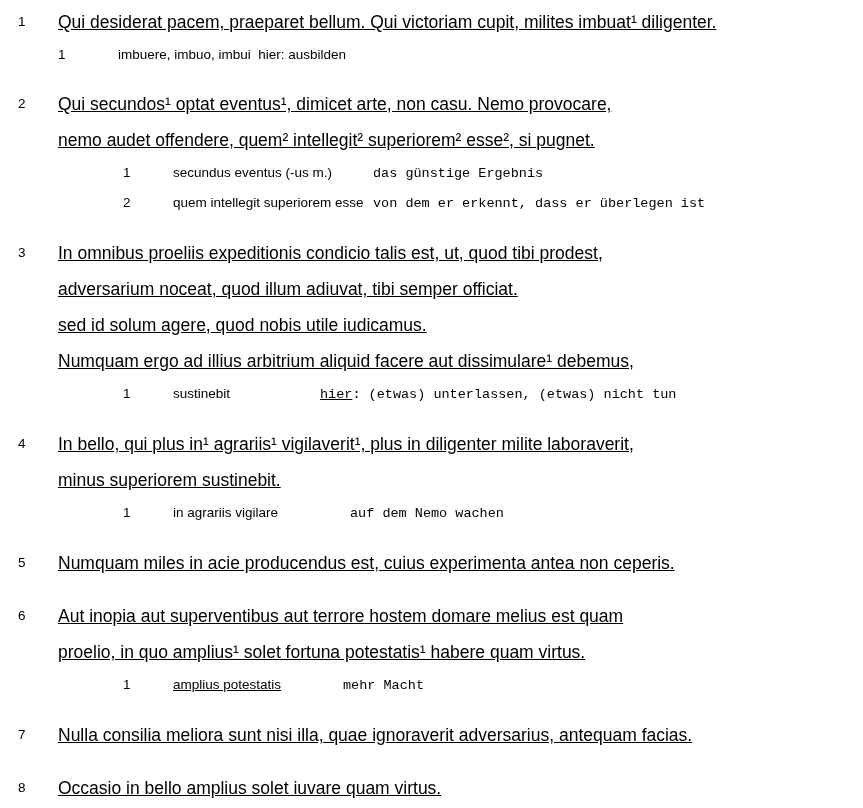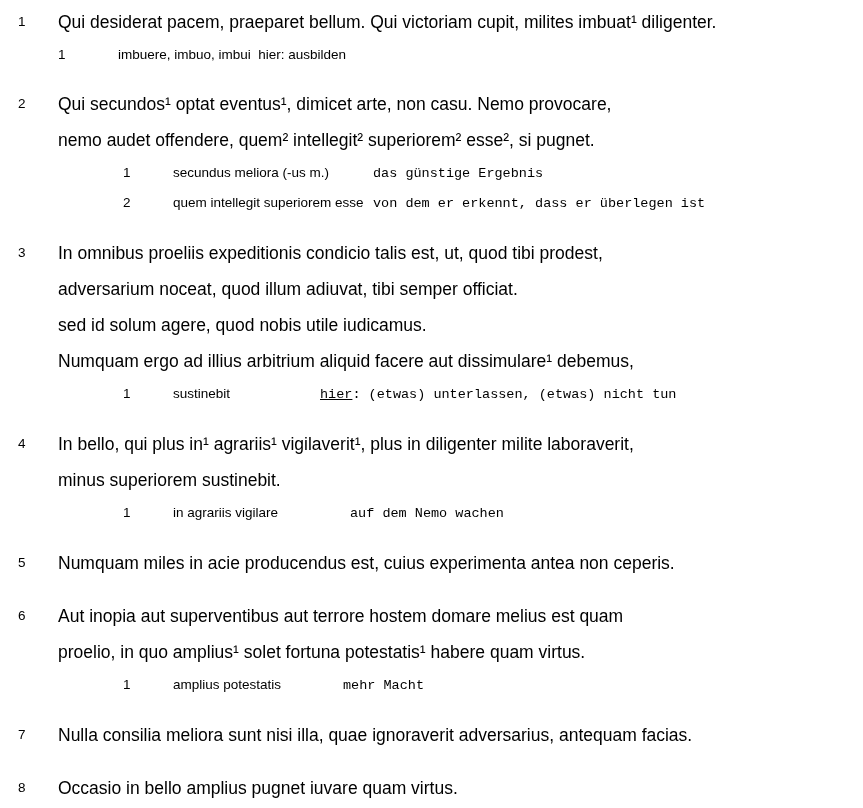--- a/index.html
+++ b/index.html
@@ -24,20 +24,21 @@
     flex: 0 0 40px;
     width: 40px;
     font-size: 13.5px;
     line-height: 36px;
   }
   .content { flex: 1 1 auto; min-width: 0; }
   .line {
     font-size: 17.5px;
     line-height: 36px;
     white-space: pre-wrap;
+    text-decoration: underline;
   }
   .fn-row {
     display: flex;
     align-items: baseline;
     font-size: 13.5px;
     line-height: 29px;
     white-space: pre-wrap;
   }
   .fn-row.table { margin-left: 65px; }
   .fn-row.table .fn-num { flex: 0 0 50px; width: 50px; }
@@ -56,21 +57,21 @@
       <div class="content">
         <div class="line">Qui desiderat pacem, praeparet bellum. Qui victoriam cupit, milites imbuat¹ diligenter.</div>
         <div class="fn-row single"><span class="fn-num">1</span><span class="fn-text">imbuere, imbuo, imbui  hier: ausbilden</span></div>
       </div>
     </div>
     <div class="item">
       <div class="num">2</div>
       <div class="content">
         <div class="line">Qui secundos¹ optat eventus¹, dimicet arte, non casu. Nemo provocare,</div>
         <div class="line">nemo audet offendere, quem² intellegit² superiorem² esse², si pugnet.</div>
-        <div class="fn-row table"><span class="fn-num">1</span><span class="fn-latin" style="width: 200px;">secundus meliora (-us m.)</span><span class="fn-german">das günstige Ergebnis</span></div>
+        <div class="fn-row table"><span class="fn-num">1</span><span class="fn-latin" style="width: 200px;">secundus eventus (-us m.)</span><span class="fn-german">das günstige Ergebnis</span></div>
         <div class="fn-row table"><span class="fn-num">2</span><span class="fn-latin" style="width: 200px;">quem intellegit superiorem esse</span><span class="fn-german">von dem er erkennt, dass er überlegen ist</span></div>
       </div>
     </div>
     <div class="item">
       <div class="num">3</div>
       <div class="content">
         <div class="line">In omnibus proeliis expeditionis condicio talis est, ut, quod tibi prodest,</div>
         <div class="line">adversarium noceat, quod illum adiuvat, tibi semper officiat.</div>
         <div class="line">sed id solum agere, quod nobis utile iudicamus.</div>
         <div class="line">Numquam ergo ad illius arbitrium aliquid facere aut dissimulare¹ debemus,</div>
@@ -89,28 +90,28 @@
       <div class="num">5</div>
       <div class="content">
         <div class="line">Numquam miles in acie producendus est, cuius experimenta antea non ceperis.</div>
       </div>
     </div>
     <div class="item">
       <div class="num">6</div>
       <div class="content">
         <div class="line">Aut inopia aut superventibus aut terrore hostem domare melius est quam</div>
         <div class="line">proelio, in quo amplius¹ solet fortuna potestatis¹ habere quam virtus.</div>
-        <div class="fn-row table"><span class="fn-num">1</span><span class="fn-latin" style="width: 170px;">amplius potestatis</span><span class="fn-german">mehr Macht</span></div>
+        <div class="fn-row table"><span class="fn-num">1</span><span class="fn-latin" style="width: 170px; text-decoration: underline;">amplius potestatis</span><span class="fn-german">mehr Macht</span></div>
       </div>
     </div>
     <div class="item">
       <div class="num">7</div>
       <div class="content">
         <div class="line">Nulla consilia meliora sunt nisi illa, quae ignoraverit adversarius, antequam facias.</div>
       </div>
     </div>
     <div class="item">
       <div class="num">8</div>
       <div class="content">
-        <div class="line">Occasio in bello amplius pugnet iuvare quam virtus.</div>
+        <div class="line">Occasio in bello amplius solet iuvare quam virtus.</div>
       </div>
     </div>
   </div>
 
 </body></html>

